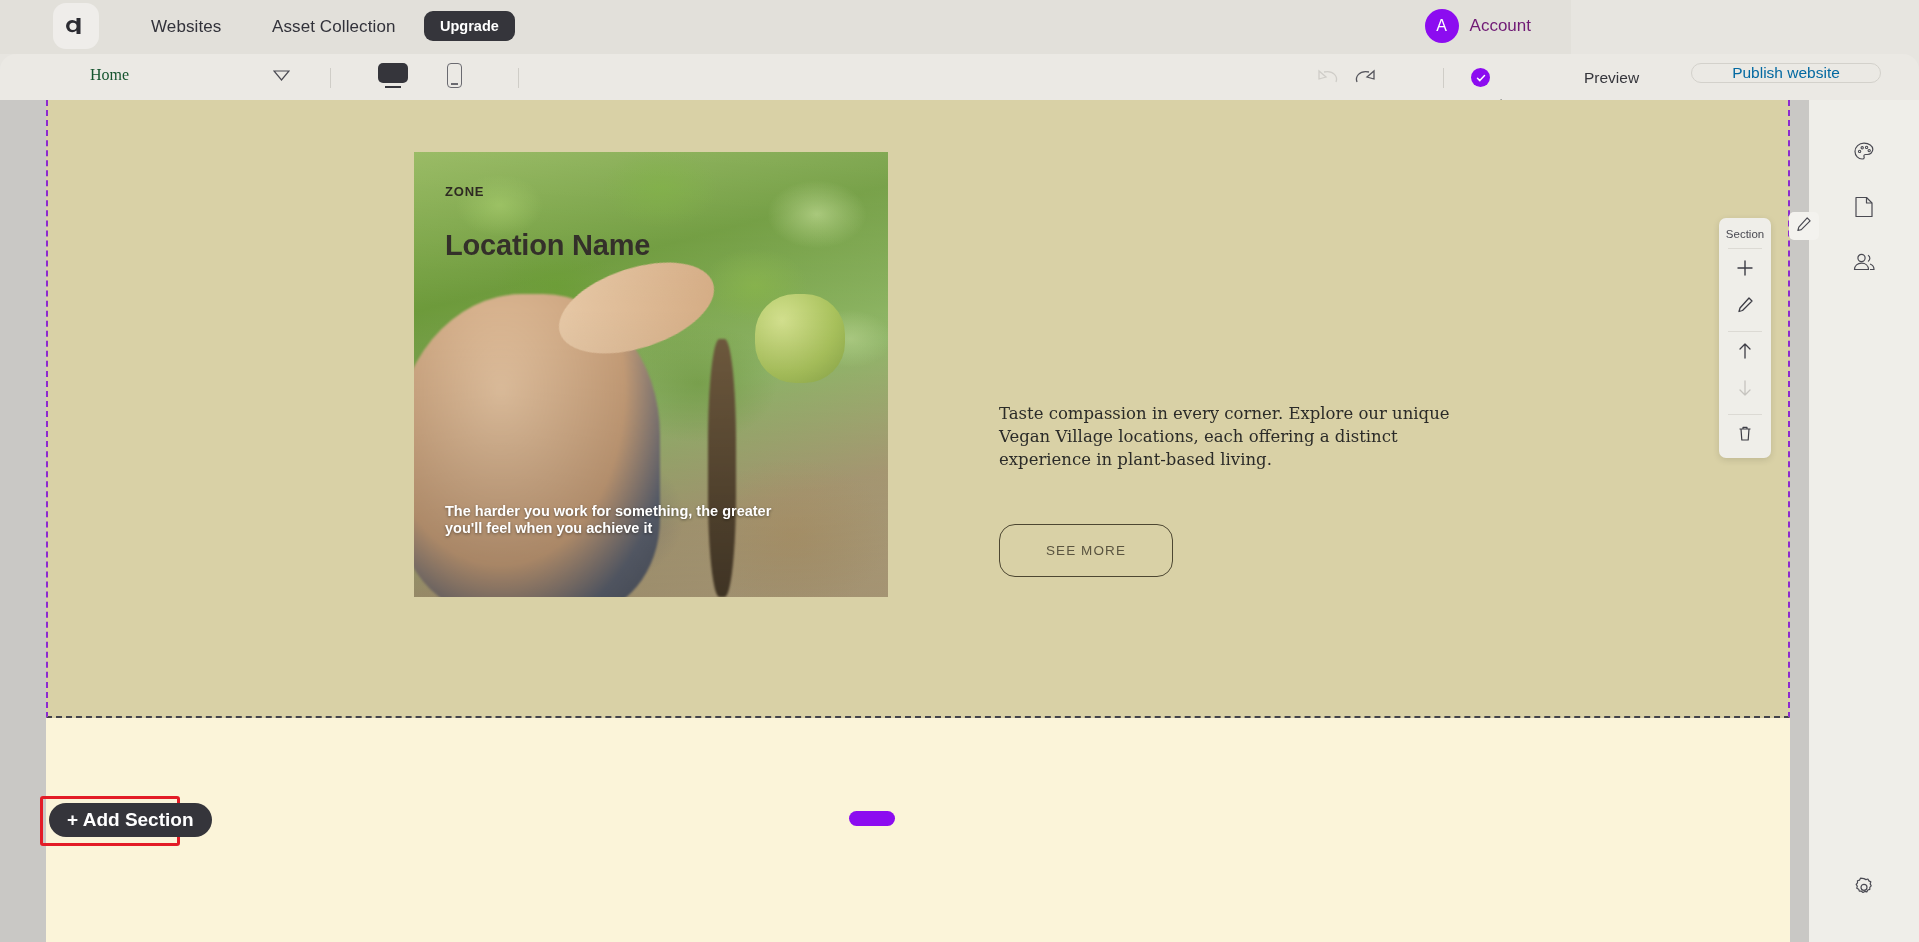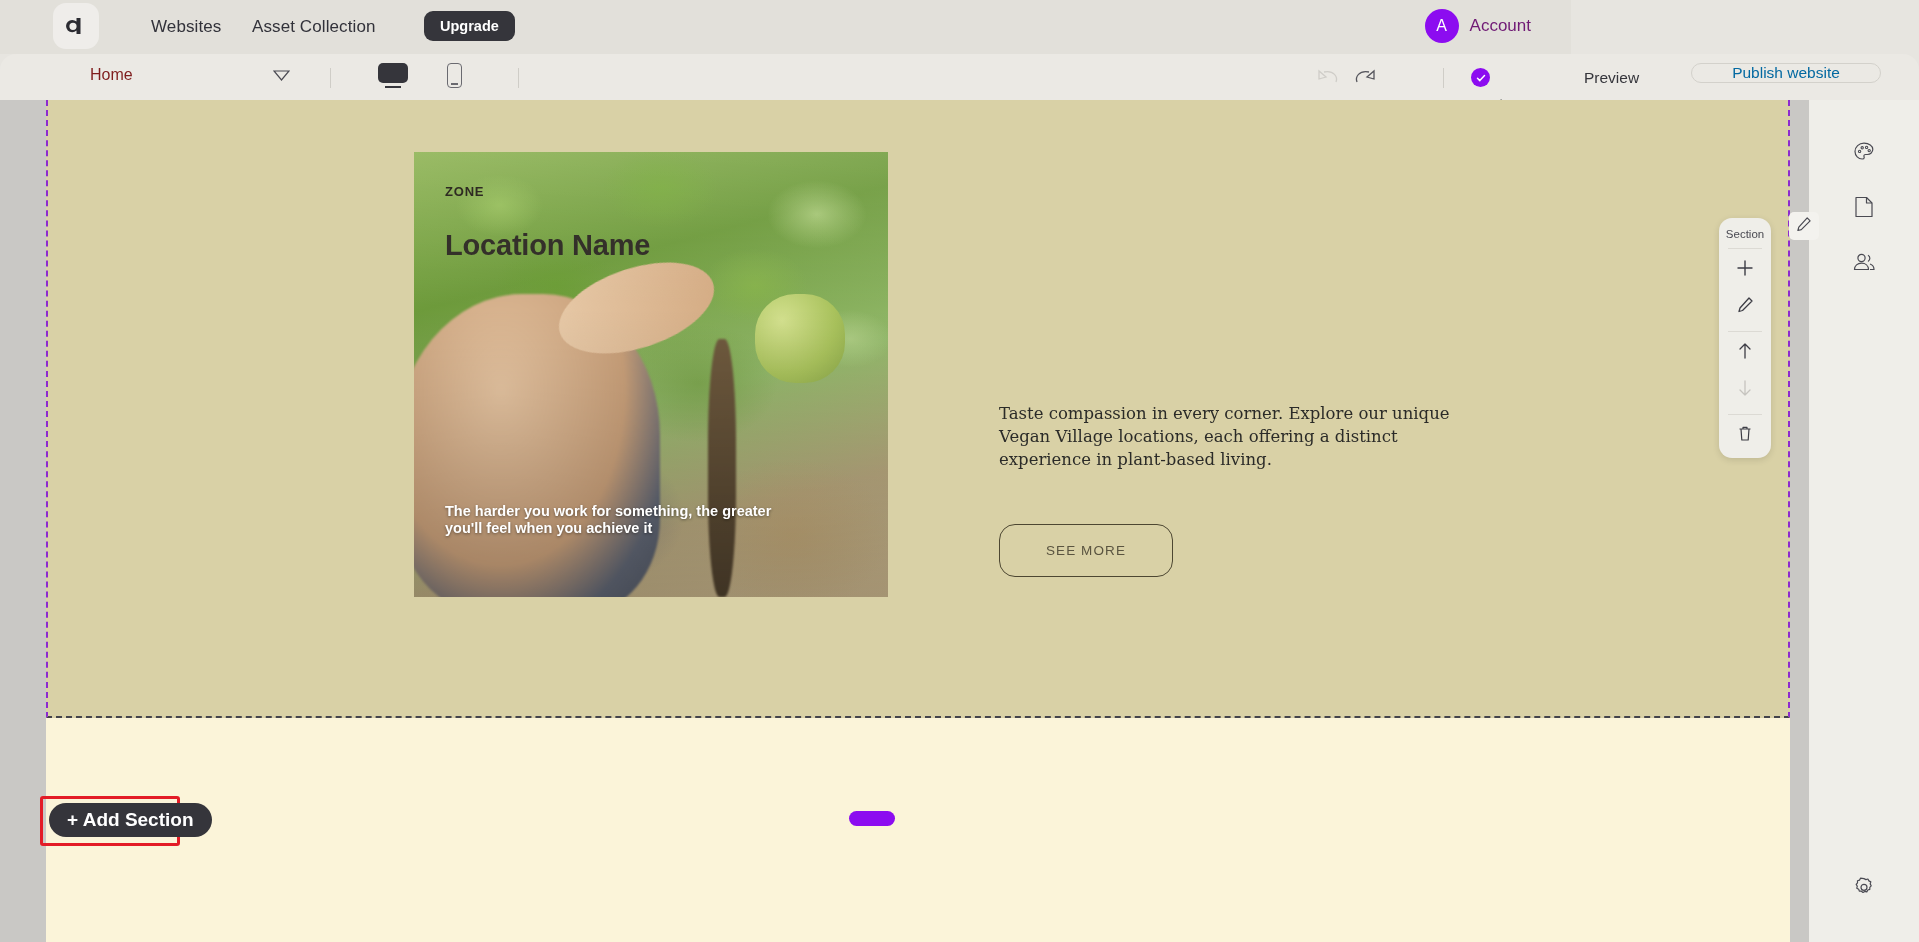--- a/index.html
+++ b/index.html
@@ -21,21 +21,21 @@
     width: 46px; height: 46px; border-radius: 13px;
     background: #efedea;
     display: flex; align-items: center; justify-content: center;
   }
   .logo-tile svg { display:block; }
   .topnav-link {
     font-size: 17px; color: #32323a; letter-spacing: .1px;
     cursor: pointer;
   }
   .nav-websites { position: absolute; left: 151px; top: 17px; }
-  .nav-assets   { position: absolute; left: 252px; top: 17px; }
+  .nav-assets   { position: absolute; left: 272px; top: 17px; }
   .upgrade-btn {
     position: absolute; left: 424px; top: 11px;
     height: 30px; padding: 0 16px; border-radius: 9px;
     background: #35353b; color: #ffffff;
     font-size: 14.5px; font-weight: bold;
     display: flex; align-items: center; cursor: pointer;
   }
   .account-wrap {
     position: absolute; right: 40px; top: 9px;
     display: flex; align-items: center; gap: 11px; cursor: pointer;
@@ -52,21 +52,21 @@
   .toolbar {
     position: absolute; top: 54px; left: 0; width: 1919px; height: 46px;
     background: #ebe9e4;
     border-top-left-radius: 16px; border-top-right-radius: 16px;
   }
   .page-select {
     position: absolute; left: 90px; top: 12px;
     width: 200px; display: flex; align-items: center;
     justify-content: space-between; cursor: pointer;
   }
-  .page-select .pg-name { font-size: 16px; color: #7f1d1d; }
+  .page-select .pg-name { font-size: 16px; color: #14532d; font-family: Liberation Serif, serif; }
   .tri-outline{
     width:17px;height:11px;position:relative;
   }
   .tri-outline svg{display:block;}
   .tb-sep {
     position: absolute; top: 14px; width: 1px; height: 20px; background: #cfcdc7;
   }
   .sep1 { left: 330px; }
   .sep2 { left: 518px; }
   .sep3 { left: 1443px; }
@@ -221,21 +221,21 @@
 
   
   .section-next {
     position: absolute; left: 0; top: 618px; width: 1744px; height: 224px;
     background: #fbf4d9;
   }
 
   
   .sec-panel {
     position: absolute; left: 1719px; top: 118px;
-    width: 52px; height: 240px; border-radius: 13px;
+    width: 52px; height: 240px; border-radius: 7px;
     background: #efeee9; box-shadow: 0 2px 7px rgba(0,0,0,.12);
     z-index: 12;
     display: flex; flex-direction: column; align-items: center;
   }
   .sec-panel .sec-title {
     font-size: 11.5px; color: #4a4a52; margin-top: 10px;
   }
   .sec-panel .hr { width: 34px; height: 1px; background: #dcdad4; margin: 8px 0 0; }
   .sec-btn {
     width: 34px; height: 33px; display: flex; align-items: center;

